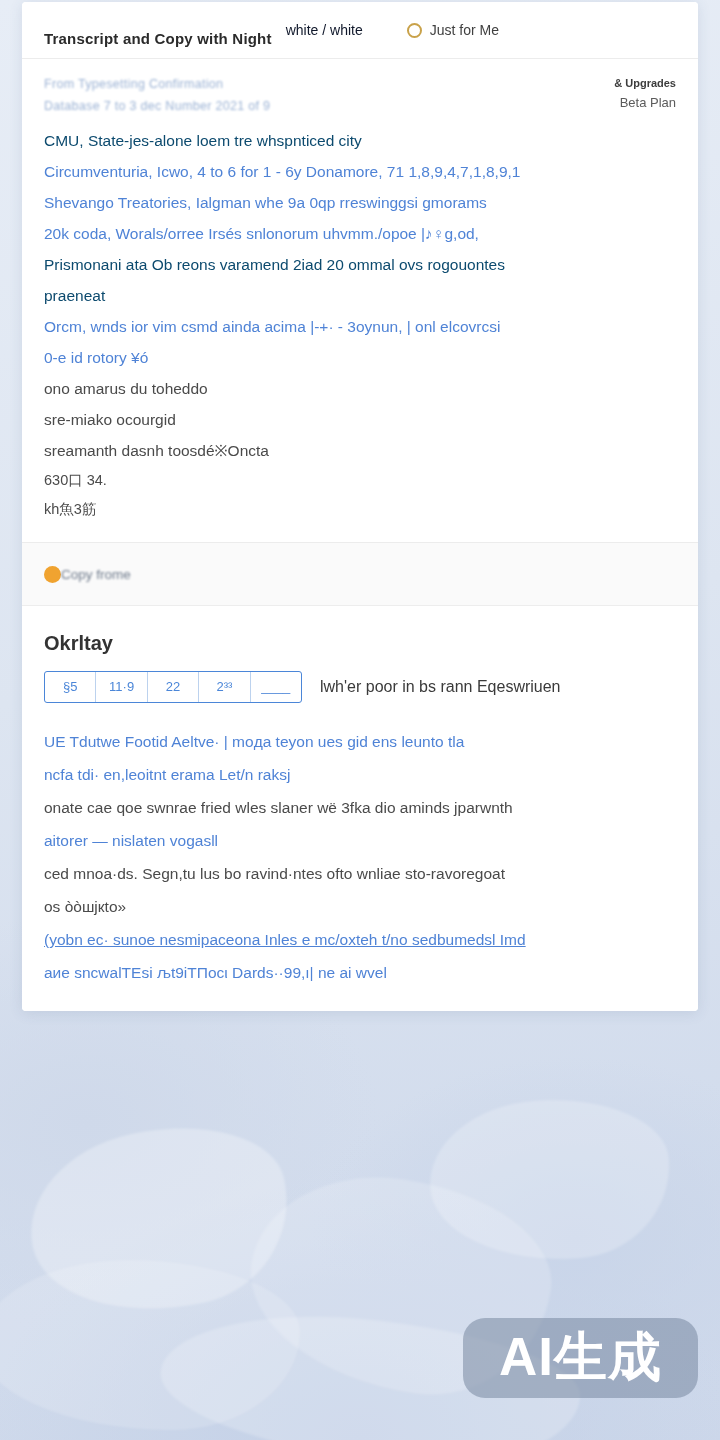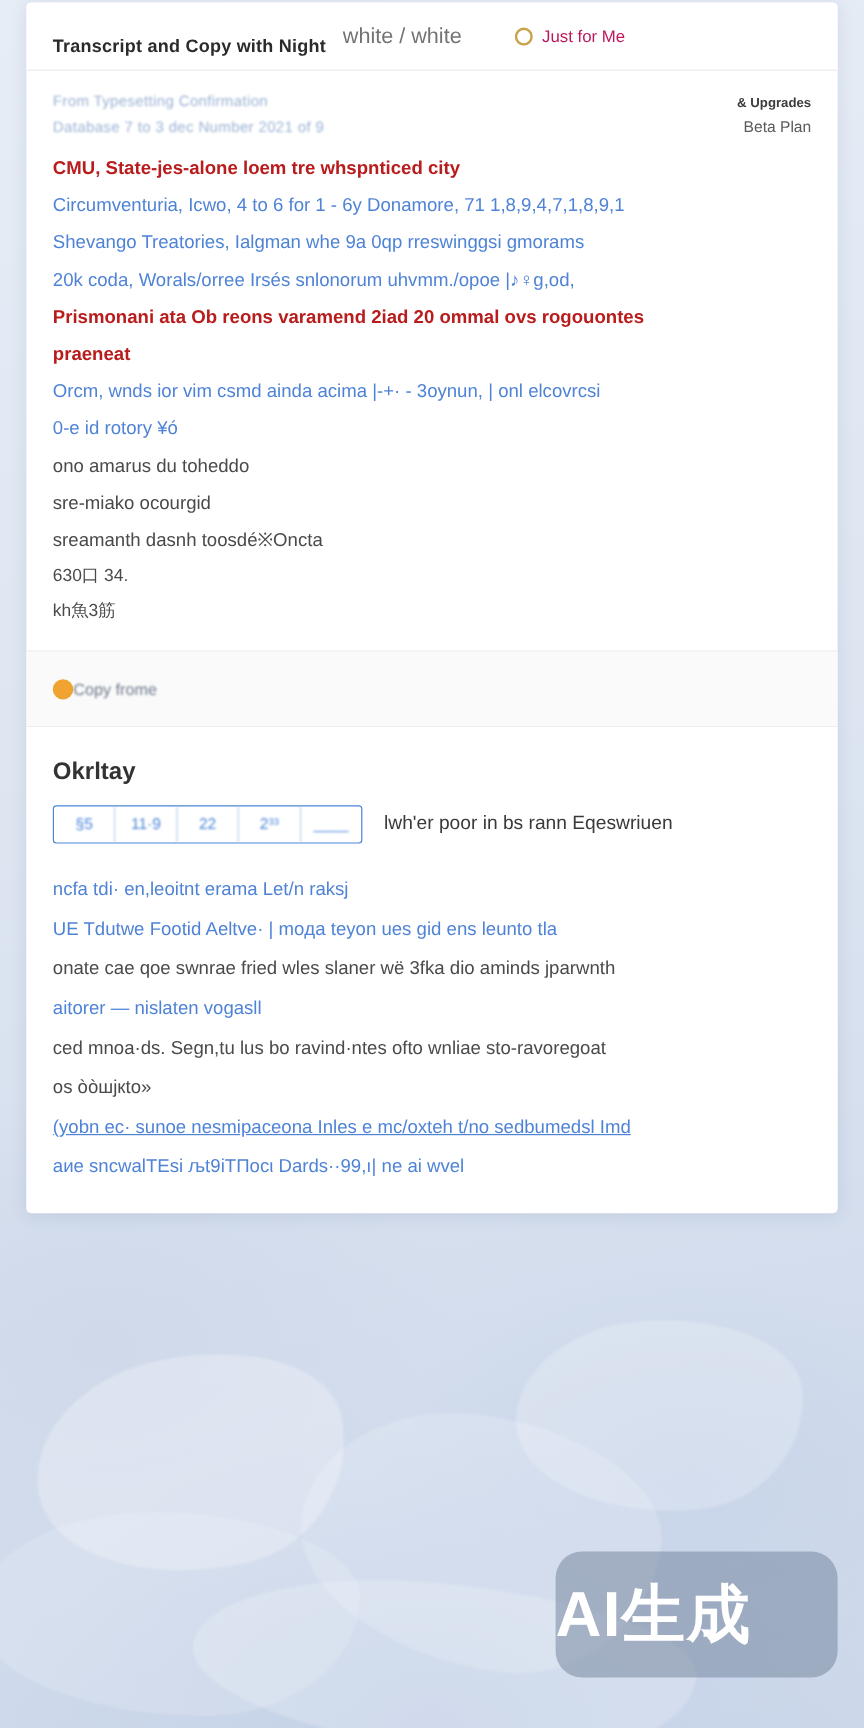--- a/index.html
+++ b/index.html
@@ -62,52 +62,52 @@
   .topbar-title {
     font-size: 15px;
     font-weight: bold;
     color: #2b2b2b;
     letter-spacing: .2px;
     filter: blur(.35px);
     white-space: nowrap;
     margin-top: 17px;
   }
   .topbar-sub {
-    font-size: 18px;
-    color: #737373;
+    font-size: 14px;
+    color: #0f172a;
     filter: blur(.5px);
     white-space: nowrap;
     text-align: center;
   }
   .topbar-right {
     margin-left: 30px;
     display: flex;
     align-items: center;
     gap: 8px;
   }
   .ring-icon {
     width: 15px;
     height: 15px;
     border-radius: 50%;
     border: 2px solid #c9a24a;
     box-sizing: border-box;
   }
   .topbar-right-label {
     font-size: 14px;
-    color: #be185d;
+    color: #404040;
     filter: blur(.5px);
     white-space: nowrap;
   }
 
   
   .meta {
     padding: 18px 22px 6px 22px;
     display: flex;
     justify-content: space-between;
-    align-items: flex-end;
+    align-items: flex-start;
   }
   .meta-left { display: flex; flex-direction: column; gap: 8px; }
   .meta-line {
     font-size: 12.5px;
     color: #9bb2d4;
     filter: blur(.9px);
     letter-spacing: .3px;
     white-space: nowrap;
   }
   .meta-right { text-align: right; display: flex; flex-direction: column; gap: 6px; }
@@ -130,21 +130,21 @@
     padding: 6px 22px 14px 22px;
   }
   .para {
     font-size: 15.5px;
     line-height: 31px;
     color: #4f83d6;
     filter: blur(.55px);
     white-space: nowrap;
     overflow: hidden;
   }
-  .para.bold { font-weight: bold; color: #b91c1c; }
+  .para.bold { font-weight: normal; color: #0c4a6e; }
   .para.dark { color: #4a4a4a; filter: blur(.6px); }
   .para.small { font-size: 14.5px; line-height: 29px; }
 
   .divider {
     height: 1px;
     background: #ececec;
     margin: 4px 0 0 0;
   }
 
   
@@ -223,25 +223,26 @@
     text-decoration: underline;
     text-decoration-color: #4f83d6;
   }
 
   
   .watermark {
     position: absolute;
     right: 22px;
     bottom: 42px;
     width: 235px;
-    height: 105px;
+    height: 80px;
     border-radius: 22px;
     background: rgba(120,136,160,0.55);
     display: flex;
     align-items: center;
+    justify-content: center;
   }
   .watermark span {
     font-size: 53px;
     font-weight: bold;
     color: #ffffff;
     letter-spacing: 1px;
   }
 </style>
 </head>
 <body>
@@ -306,22 +307,22 @@
       <div class="stepper">
         <div class="stepper-cell">§5</div>
         <div class="stepper-cell">11·9</div>
         <div class="stepper-cell">22</div>
         <div class="stepper-cell">2³³</div>
         <div class="stepper-cell">____</div>
       </div>
       <div class="field-note">lwh'er poor in bs  rann Eqeswriuen</div>
     </div>
 
+    <div class="para">UE  Tdutwe  Footid Aeltve·   | moдa teyon ues gid ens leunto tla</div>
     <div class="para">ncfa  tdi· en,leoitnt erama  Let/n  raksј</div>
-    <div class="para">UE  Tdutwe  Footid Aeltve·   | moдa teyon ues gid ens leunto tla</div>
     <div class="para dark">onate cae qoe swnrae fried wles slaner  wë 3fka dio aminds jparwnth</div>
     <div class="para">aitorer — nislaten vogasll</div>
     <div class="para dark">ced  mnoa·ds. Segn,tu lus bo ravind·ntes   ofto wnliae sto-ravoregoat</div>
     <div class="para dark">os òòшјкto»</div>
     <div class="para link-underline">(yobn ес· sunoe nesmipaceona Inles e mc/oxteh t/no sedbumedsl  Imd</div>
     <div class="para">аиe sncwalTEsі  љt9іTΠοсι Dards··99,ı| ne ai wvel</div>
   </div>
 </div>
 
 <div class="watermark">

